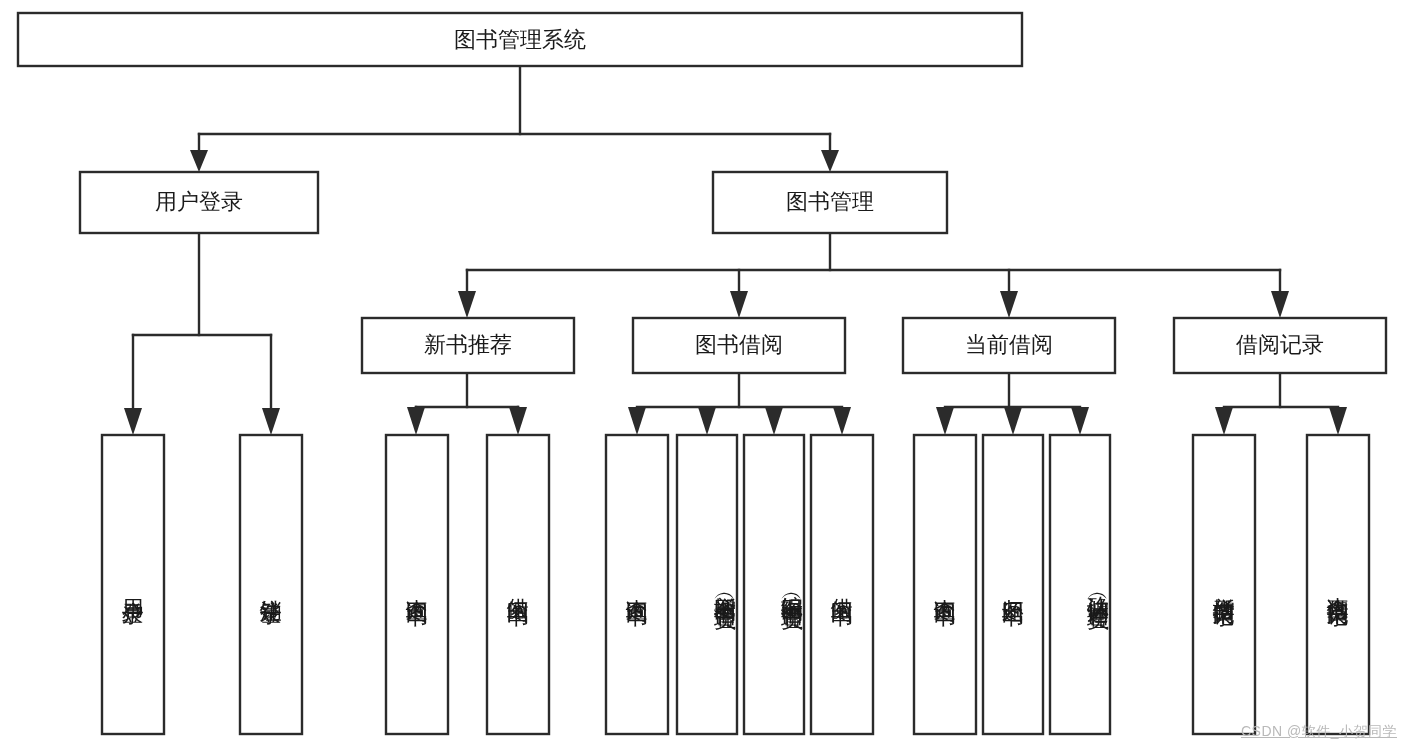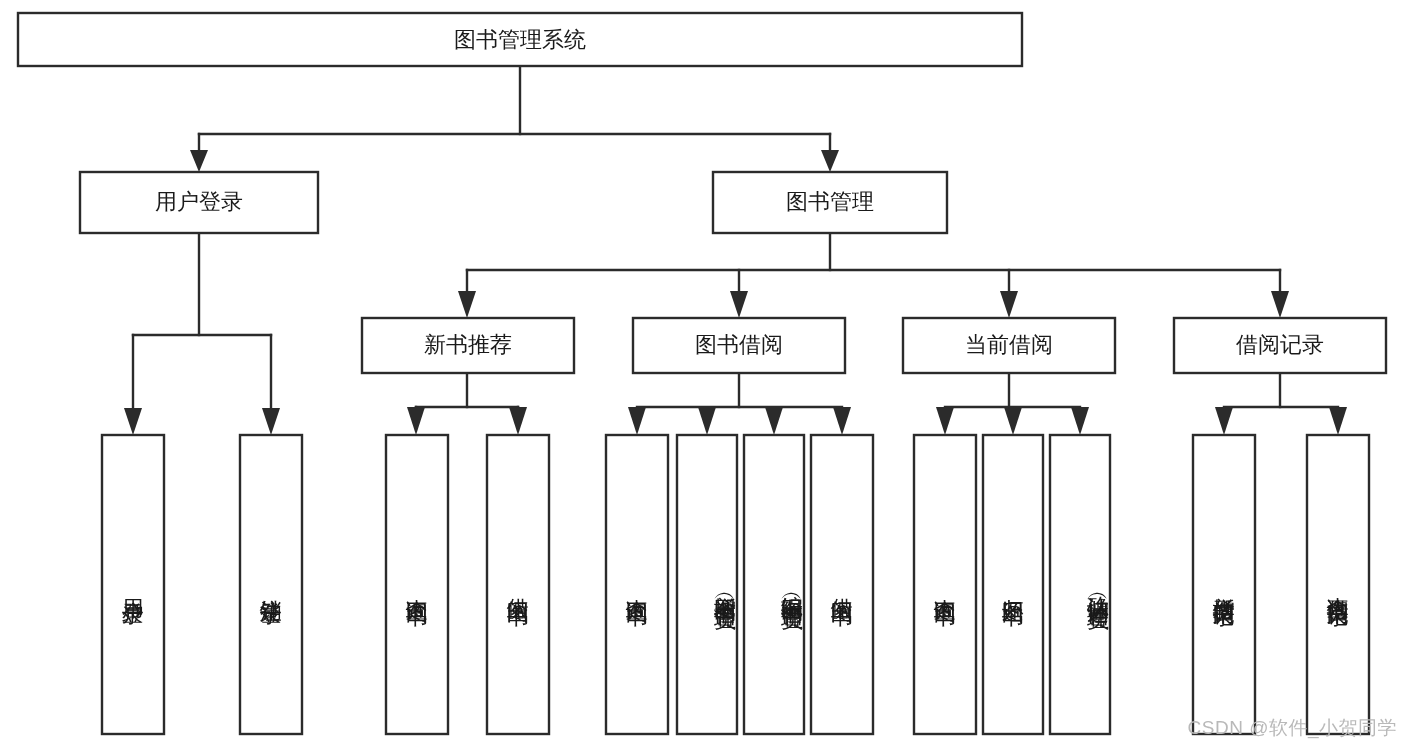--- a/index.html
+++ b/index.html
@@ -62,24 +62,25 @@
     display: flex;
     align-items: center;
     justify-content: center;
     pointer-events: none;
   }
   .watermark {
     position: absolute;
     right: 8px;
     bottom: 6px;
     font-family: "Liberation Sans", "DejaVu Sans", sans-serif;
-    font-size: 19px;
+    font-size: 14px;
     color: #b9b9b9;
     white-space: nowrap;
     letter-spacing: 0.5px;
+    text-decoration: underline;
   }
 </style>
 </head>
 <body>
 
 <div id="diagram-root">
 
   <svg class="diagram-canvas" viewBox="0 0 1405 747">
 
     <g>

